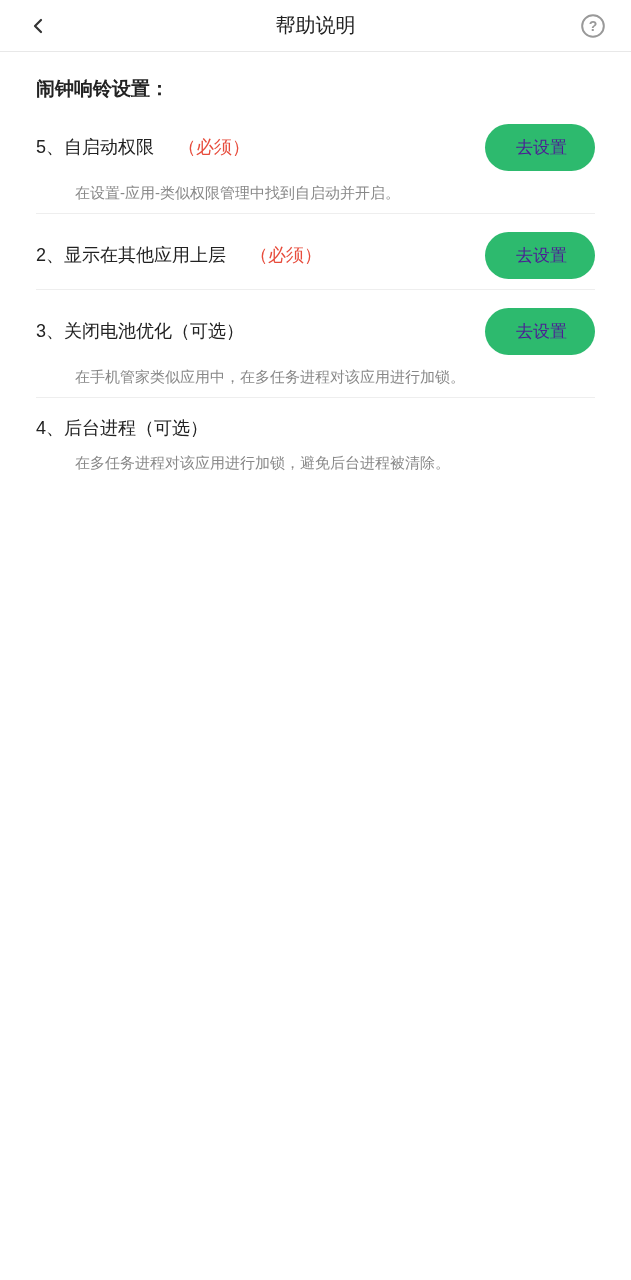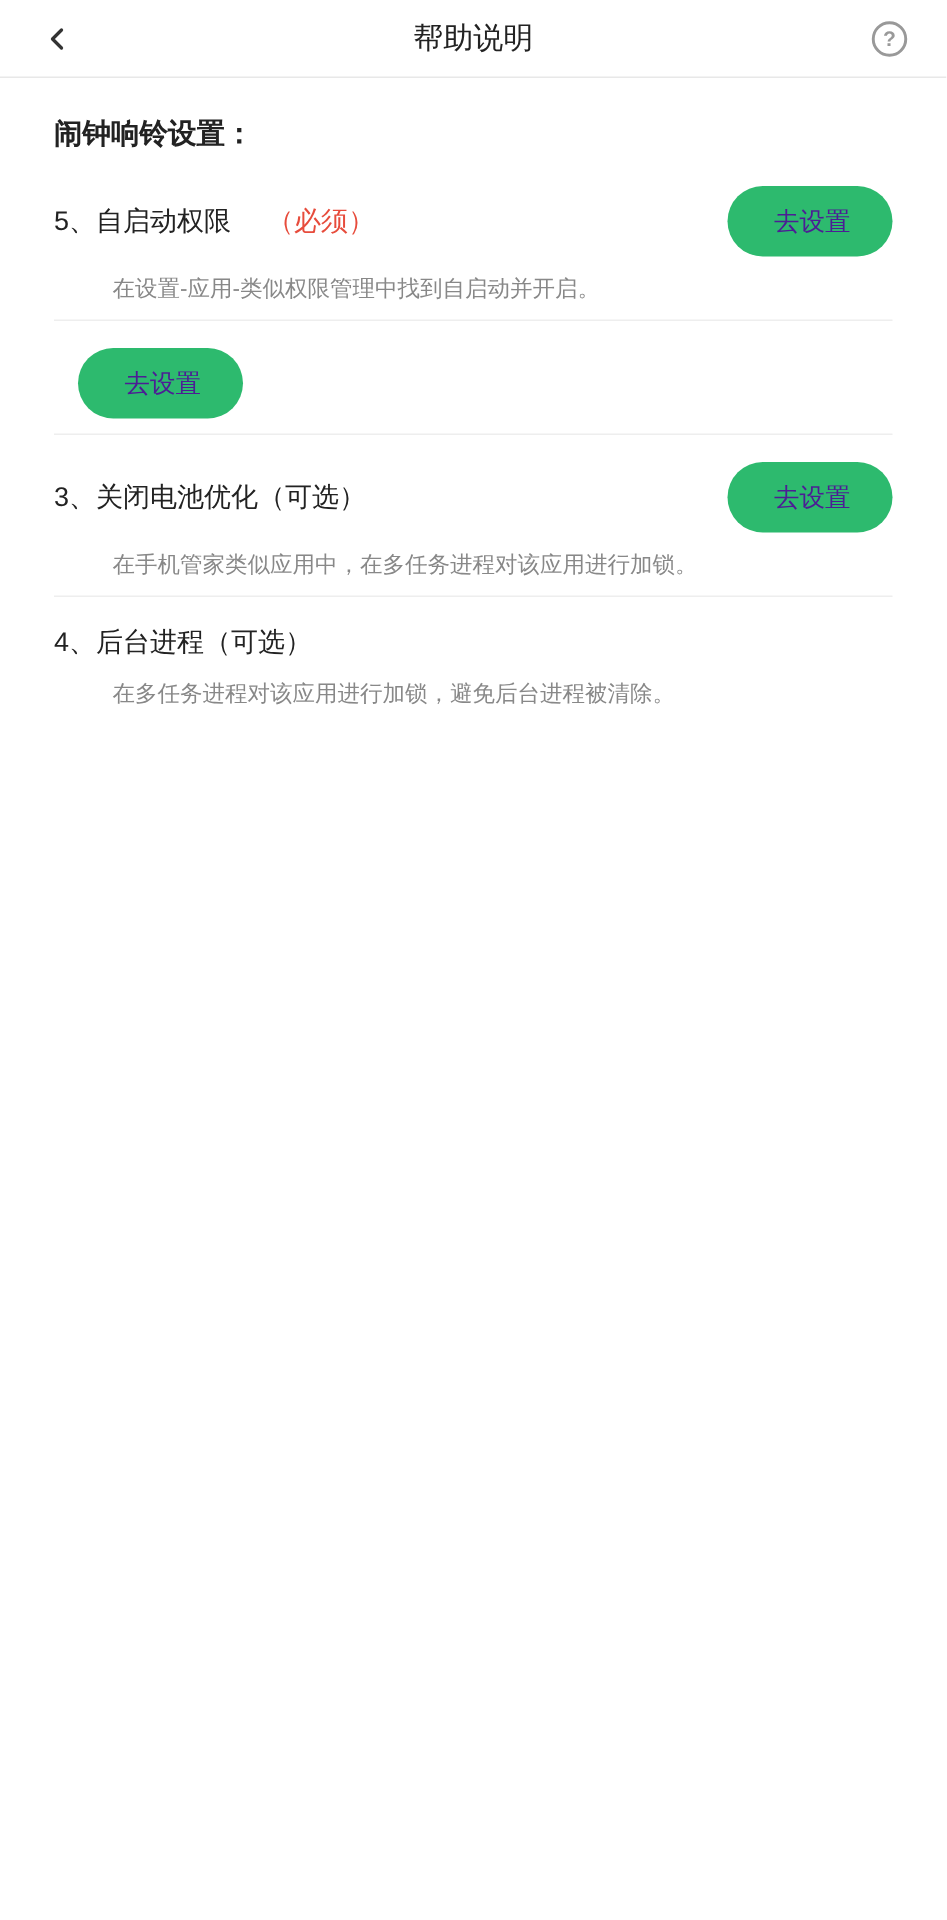--- a/index.html
+++ b/index.html
@@ -159,20 +159,23 @@
         <span>5、自启动权限</span><span class="required">（必须）</span>
       </span>
       <button class="btn-set">去设置</button>
     </div>
     <div class="item-desc">在设置-应用-类似权限管理中找到自启动并开启。</div>
     <div class="divider"></div>
   </div>
 
   <div class="item-block">
     <div class="item-row">
+      <span class="item-title">
+        <span>2、显示在其他应用上层</span><span class="required">（必须）</span>
+      </span>
       <button class="btn-set">去设置</button>
     </div>
     <div class="divider"></div>
   </div>
 
   <div class="item-block">
     <div class="item-row">
       <span class="item-title">
         <span>3、关闭电池优化（可选）</span>
       </span>

